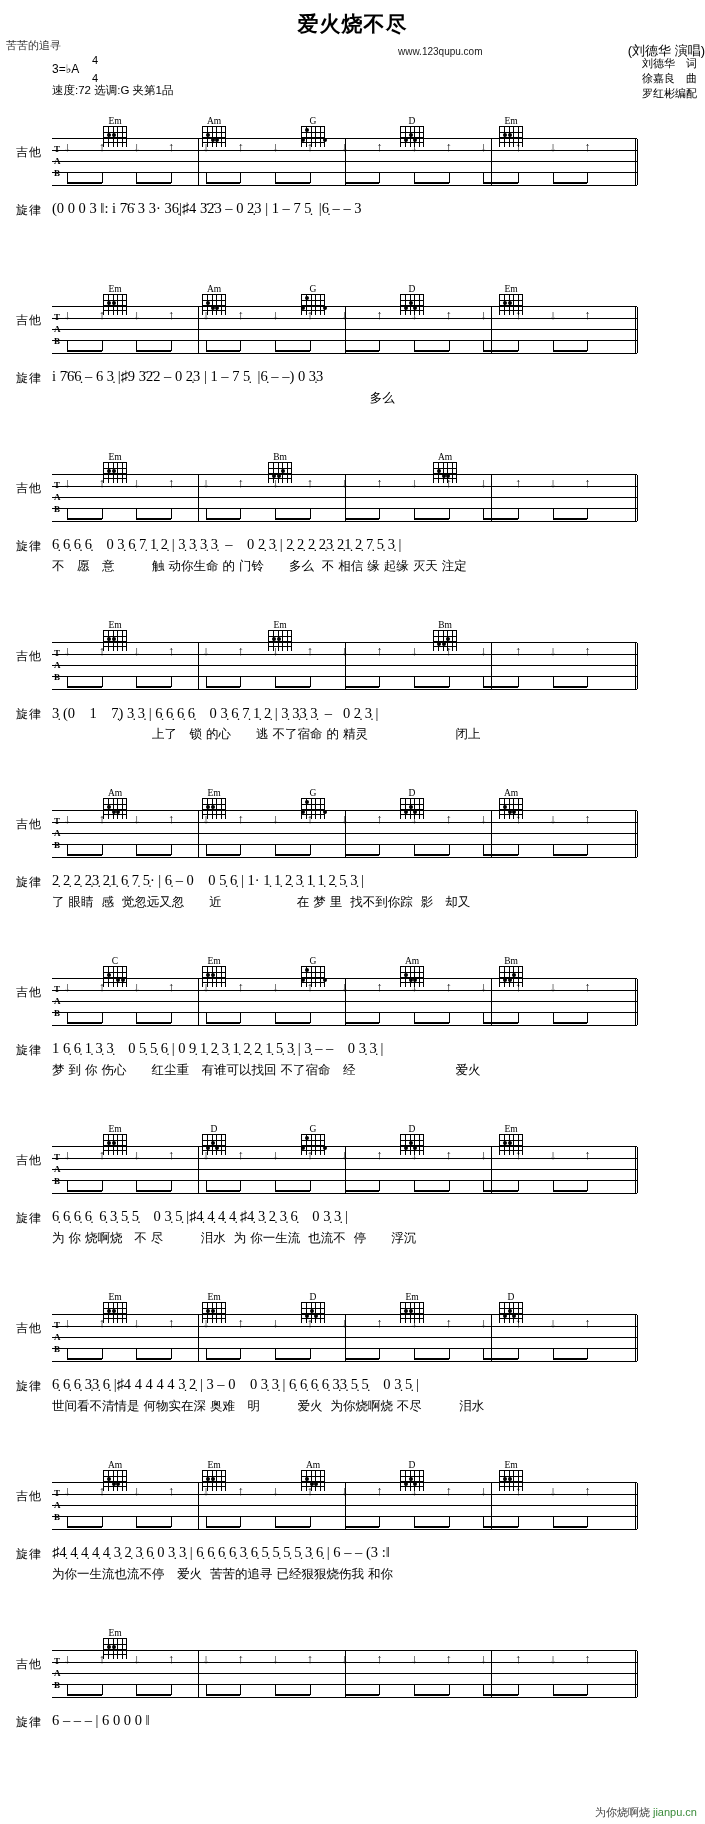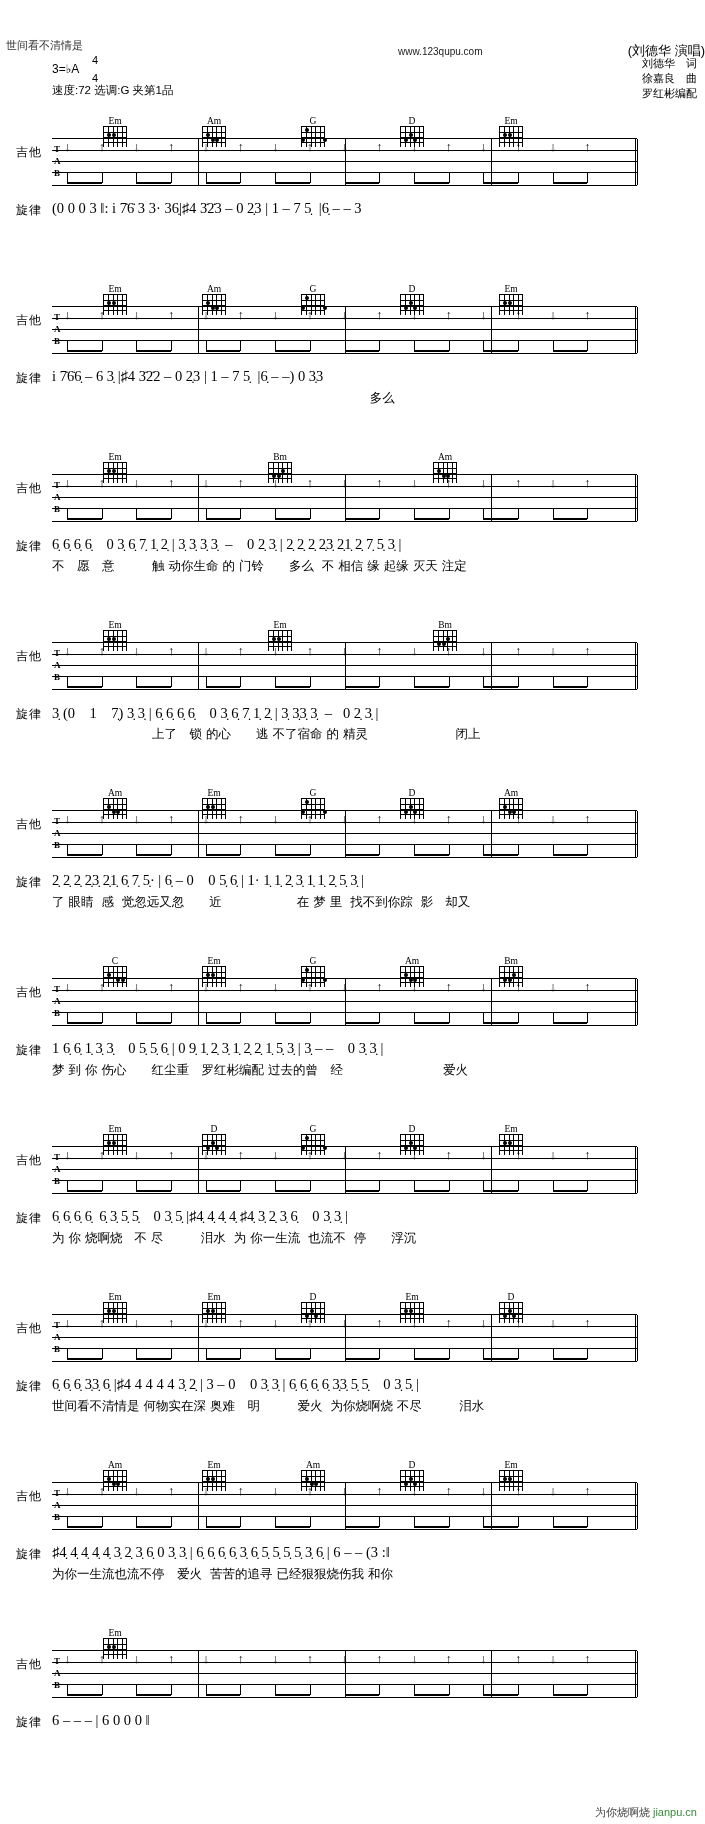--- a/index.html
+++ b/index.html
@@ -58,21 +58,22 @@
        font-family:"DejaVu Sans",sans-serif;}
 
   .wm-bottom{position:absolute;right:8px;bottom:4px;font-size:11px;color:#444;}
   .wm-bottom .green{color:#3a8b3a;}
 </style>
 </head>
 <body>
 
 <div class="sheet">
 
-  <div class="wm-left">世间看不清情是</div>
+  <div class="wm-left">苦苦的追寻</div>
+  <div class="title">爱火烧不尽</div>
   <div class="subtitle">(刘德华 演唱)</div>
   <div class="site">www.123qupu.com</div>
   <div class="credits">
     <div>刘德华　词</div>
     <div>徐嘉良　曲</div>
     <div>罗红彬编配</div>
   </div>
   <div class="keyline">3=♭A</div>
   <div class="metre">
     <div>4</div>
@@ -330,21 +331,21 @@
           <span class="stem" style="left:500.625px;top:34px;height:10px"></span>
           <span class="beam" style="left:500.625px;top:43px;width:34.6875px"></span>
           <span class="arrow" style="left:532.3125px;top:1px">↑</span>
           <span class="stem" style="left:535.3125px;top:34px;height:10px"></span>
           <span class="bar" style="left:146.25px"></span>
           <span class="bar" style="left:292.5px"></span>
           <span class="bar" style="left:438.75px"></span>
           <span class="endbar" style="left:583px"></span>
         </div>
         <div class="lbl lbl-mel">旋律</div>
-        <div class="mel" style="top:82px">i 7̇6̇6̣ – 6 3̣ |♯4 3̇2̇2 – 0 2̣3 | 1 – 7 5̣  |6̣ – –) 0 3̣3</div>
+        <div class="mel" style="top:82px">i 7̇6̇6̣ – 6 3̣ |♯9 3̇2̇2 – 0 2̣3 | 1 – 7 5̣  |6̣ – –) 0 3̣3</div>
         <div class="lyr" style="top:104px">                                                                                多么</div>
       </div>
       <div class="system" style="top: 454px;">
         <div class="chord" style="left:100px;top:-2px">
           <div class="cname">Em</div>
           <div class="grid">
             <span class="v" style="left:4.4px"></span>
             <span class="v" style="left:8.8px"></span>
             <span class="v" style="left:13.200000000000001px"></span>
             <span class="v" style="left:17.6px"></span>
@@ -790,21 +791,21 @@
           <span class="beam" style="left:500.625px;top:43px;width:34.6875px"></span>
           <span class="arrow" style="left:532.3125px;top:1px">↑</span>
           <span class="stem" style="left:535.3125px;top:34px;height:10px"></span>
           <span class="bar" style="left:146.25px"></span>
           <span class="bar" style="left:292.5px"></span>
           <span class="bar" style="left:438.75px"></span>
           <span class="endbar" style="left:583px"></span>
         </div>
         <div class="lbl lbl-mel">旋律</div>
         <div class="mel" style="top:82px">1 6̣ 6̣ 1̣ 3̣ 3̣    0 5̣ 5̣ 6̣ | 0 9̣ 1̣ 2̣ 3̣ 1̣ 2̣ 2̣ 1̣ 5̣ 3̣ | 3̣ – –    0 3̣ 3̣ |</div>
-        <div class="lyr" style="top:104px">梦 到 你 伤心　　红尘重　罗红彬编配 过去的曾　经　　　　　　　　爱火</div>
+        <div class="lyr" style="top:104px">梦 到 你 伤心　　红尘重　有谁可以找回 不了宿命　经　　　　　　　　爱火</div>
       </div>
       <div class="system" style="top: 1126px;">
         <div class="chord" style="left:100px;top:-2px">
           <div class="cname">Em</div>
           <div class="grid">
             <span class="v" style="left:4.4px"></span>
             <span class="v" style="left:8.8px"></span>
             <span class="v" style="left:13.200000000000001px"></span>
             <span class="v" style="left:17.6px"></span>
             <span class="h" style="top:5px"></span>

